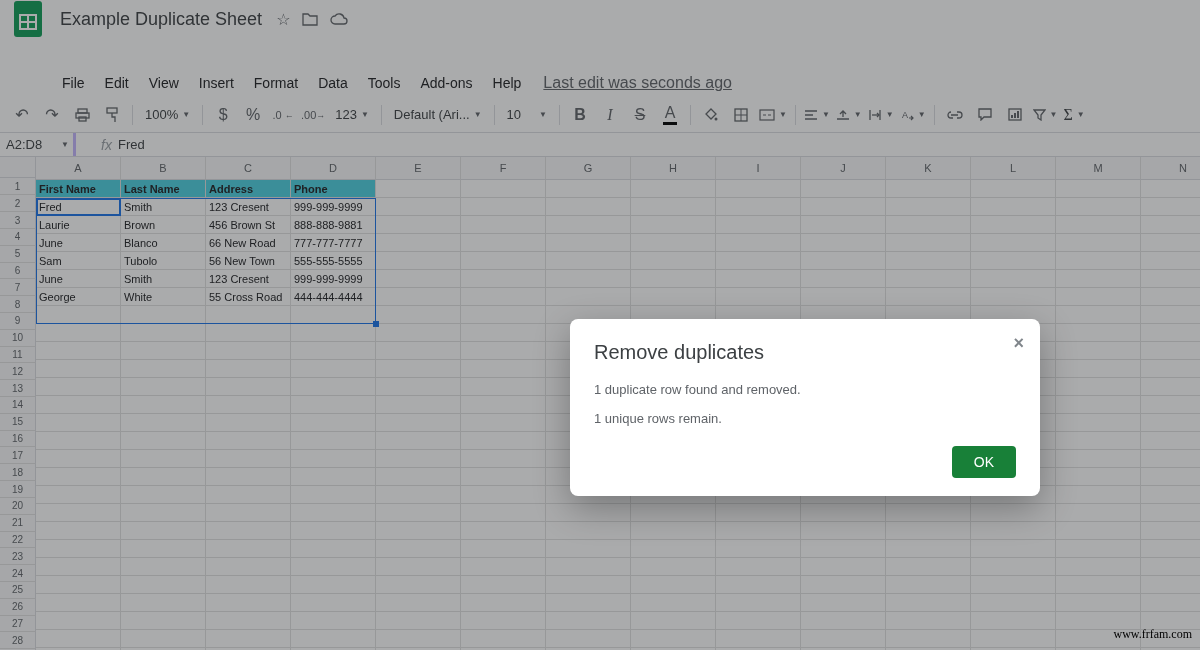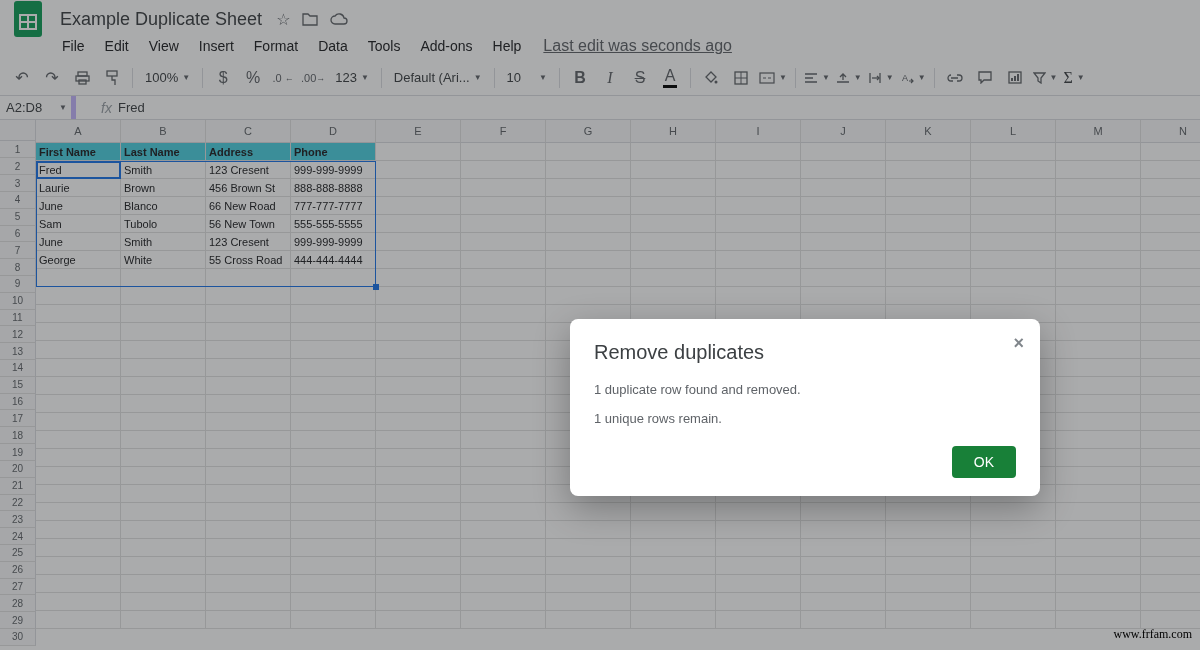--- a/index.html
+++ b/index.html
@@ -19,21 +19,21 @@
 .app-icon {
   width: 40px; height: 40px; display: flex; align-items: center; justify-content: center;
   margin-right: 6px; flex-shrink: 0;
 }
 .app-icon svg { width: 28px; height: 36px; }
 .doc-title { font-size: 18px; color: #3c4043; margin-right: 8px; padding: 2px 6px; }
 .title-icons { display: flex; gap: 12px; align-items: center; color: #5f6368; }
 .title-icons span { font-size: 16px; display: inline-flex; }
 .menubar {
   display: flex; align-items: center; height: 28px; padding-left: 54px; gap: 4px;
-  font-size: 14px; color: #202124;
+  font-size: 14px; color: #202124; margin-top: 37px;
 }
 .menubar .menu-item { padding: 4px 8px; cursor: pointer; }
 .last-edit { margin-left: 10px; color: #5f6368; text-decoration: underline; font-size: 16px; }
 .toolbar {
   display: flex; align-items: center; height: 36px; padding: 0 8px;
   border-bottom: 1px solid #dadce0; gap: 2px;
   color: #5f6368;
 }
 .tb-btn {
   width: 28px; height: 28px; display: flex; align-items: center; justify-content: center;
@@ -44,21 +44,21 @@
   display: flex; align-items: center; padding: 0 6px; height: 24px; gap: 4px;
   font-size: 13px; color: #3c4043; cursor: pointer;
 }
 .tb-select .dd { font-size: 8px; color: #5f6368; }
 .fontname { min-width: 72px; }
 .fsize { min-width: 16px; }
 .formula-bar {
   display: flex; align-items: center; height: 24px; border-bottom: 1px solid #dadce0;
 }
 .name-box {
-  width: 76px; height: 100%; border-right: 5px solid #c4b5fd;
+  width: 76px; height: 100%; border-right: 3px solid #c4b5fd;
   display: flex; align-items: center; padding: 0 6px; font-size: 13px; color: #3c4043;
   position: relative;
 }
 .name-box .dd { position: absolute; right: 4px; font-size: 8px; color: #5f6368;}
 .fx { width: 36px; text-align: right; font-style: italic; color: #9aa0a6; font-size: 14px;}
 .formula-input { flex: 1; padding: 0 6px; font-size: 13px; color: #3c4043; }
 
 .grid { display: flex; height: calc(100% - 124px); }
 .row-headers { display: flex; flex-direction: column; }
 .rh-corner {
@@ -391,21 +391,21 @@
           <div class="cell"></div>
           <div class="cell"></div>
           <div class="cell"></div>
           <div class="cell"></div>
           <div class="cell"></div>
         </div>
         <div class="row">
           <div class="cell">Laurie</div>
           <div class="cell">Brown</div>
           <div class="cell">456 Brown St</div>
-          <div class="cell">888-888-8888</div>
+          <div class="cell">888-888-9881</div>
           <div class="cell"></div>
           <div class="cell"></div>
           <div class="cell"></div>
           <div class="cell"></div>
           <div class="cell"></div>
           <div class="cell"></div>
           <div class="cell"></div>
           <div class="cell"></div>
           <div class="cell"></div>
           <div class="cell"></div>

